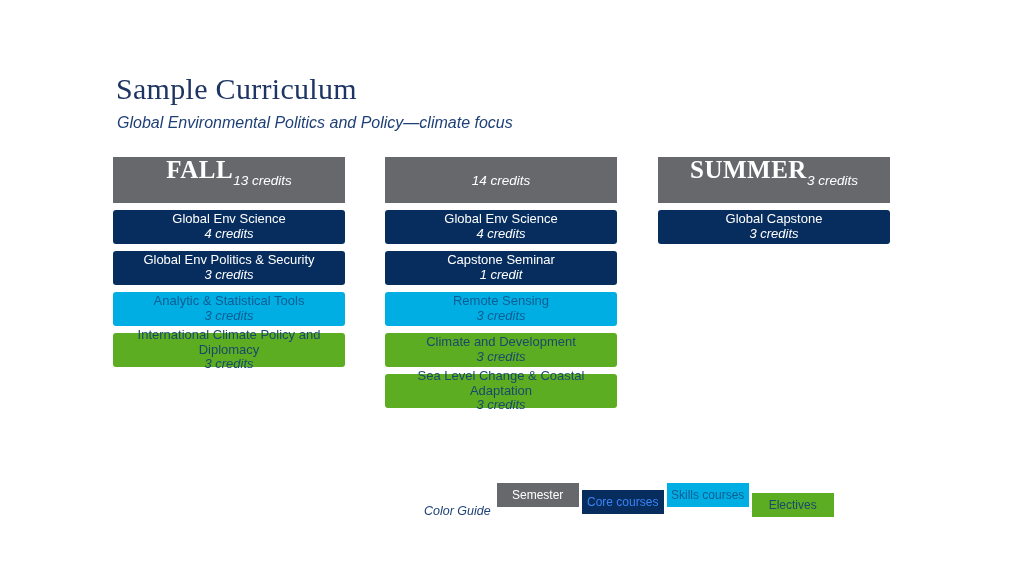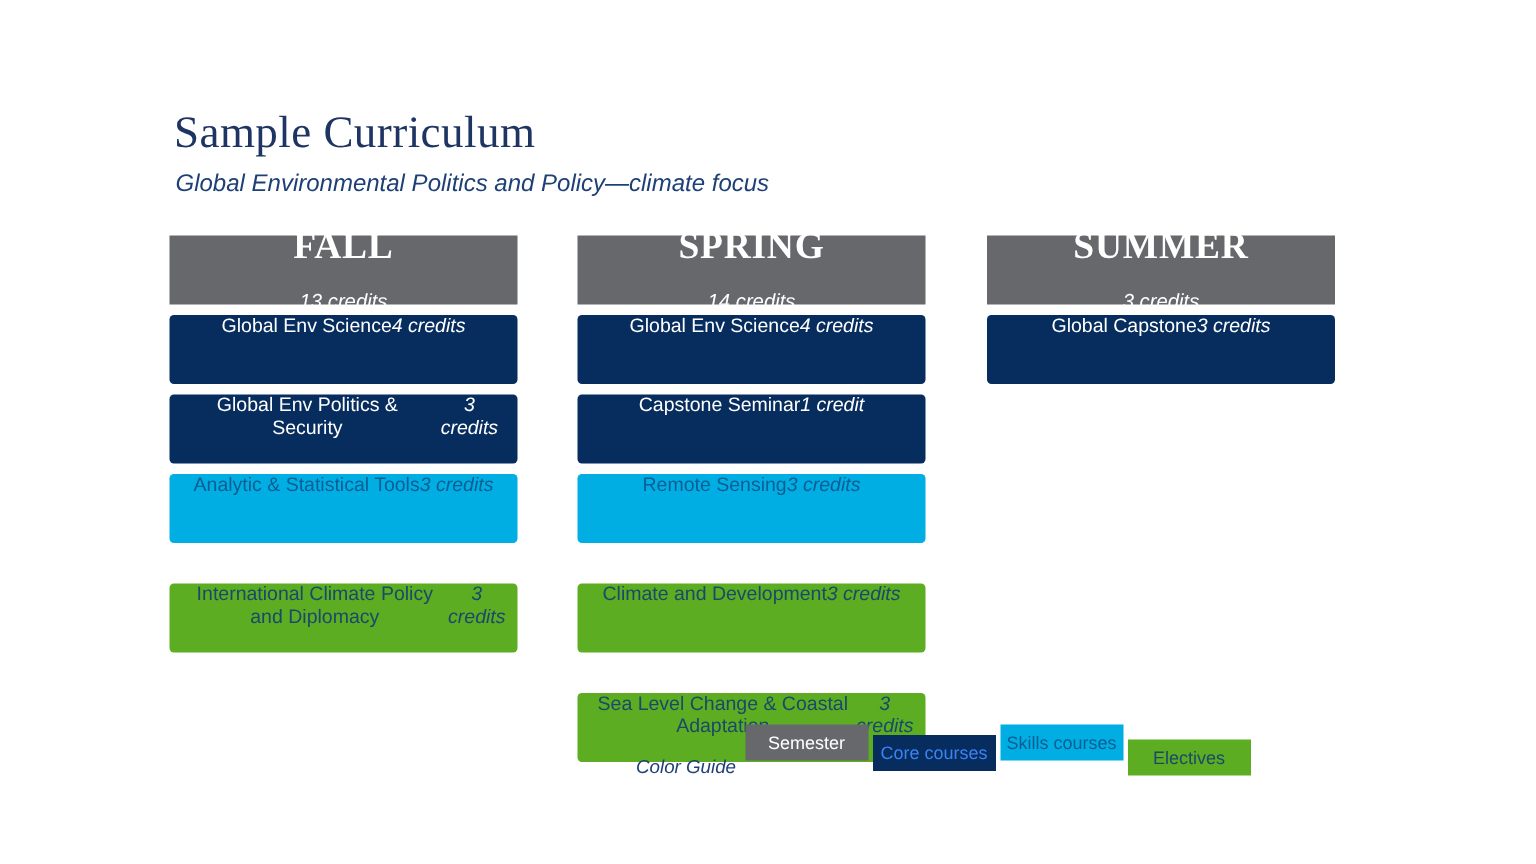--- a/index.html
+++ b/index.html
@@ -42,52 +42,53 @@
     gap: 7px;
   }
   .col-fall   { left: 113px; }
   .col-spring { left: 385px; }
   .col-summer { left: 658px; }
   .sem-header {
     height: 46px;
     background: var(--semester-gray);
     color: #ffffff;
     display: flex;
-    flex-direction: column;
+    flex-direction: row;
     justify-content: center;
     text-align: center;
   }
   .sem-name {
     font-family: "Liberation Serif", serif;
     font-weight: bold;
     font-size: 25px;
     line-height: 1;
     letter-spacing: 0.5px;
   }
   .sem-credits {
     font-size: 13.5px;
     font-style: italic;
     line-height: 1.15;
     margin-top: 16px;
   }
   .course {
-    height: 46px;
+    height: 34px;
     box-sizing: border-box;
     border-radius: 3px;
     display: flex;
+    flex-direction: column;
     justify-content: center;
     text-align: center;
     padding: 0 8px;
     font-size: 13px;
     line-height: 1.12;
   }
   .course .c-credits { font-style: italic; }
   .course.core      { background: var(--core-navy);       color: #ffffff; }
   .course.skills    { background: var(--skills-cyan);     color: var(--text-on-cyan); }
-  .course.electives { background: var(--electives-green); color: var(--text-on-green); margin-top: 20px; }
+  .course.electives { background: var(--electives-green); color: var(--text-on-green); }
   .legend {
     position: absolute;
     left: 424px;
     top: 483px;
     height: 24px;
     display: flex;
     align-items: center;
     gap: 3px;
   }
   .legend-label {
@@ -138,21 +139,20 @@
       <div class="c-credits">3 credits</div>
     </div>
     <div class="course electives">
       <div class="c-title">International Climate Policy and Diplomacy</div>
       <div class="c-credits">3 credits</div>
     </div>
   </div>
 
   <div class="col col-spring">
     <div class="sem-header">
-      <div class="sem-name">SPRING</div>
       <div class="sem-credits">14 credits</div>
     </div>
     <div class="course core">
       <div class="c-title">Global Env Science</div>
       <div class="c-credits">4 credits</div>
     </div>
     <div class="course core">
       <div class="c-title">Capstone Seminar</div>
       <div class="c-credits">1 credit</div>
     </div>

